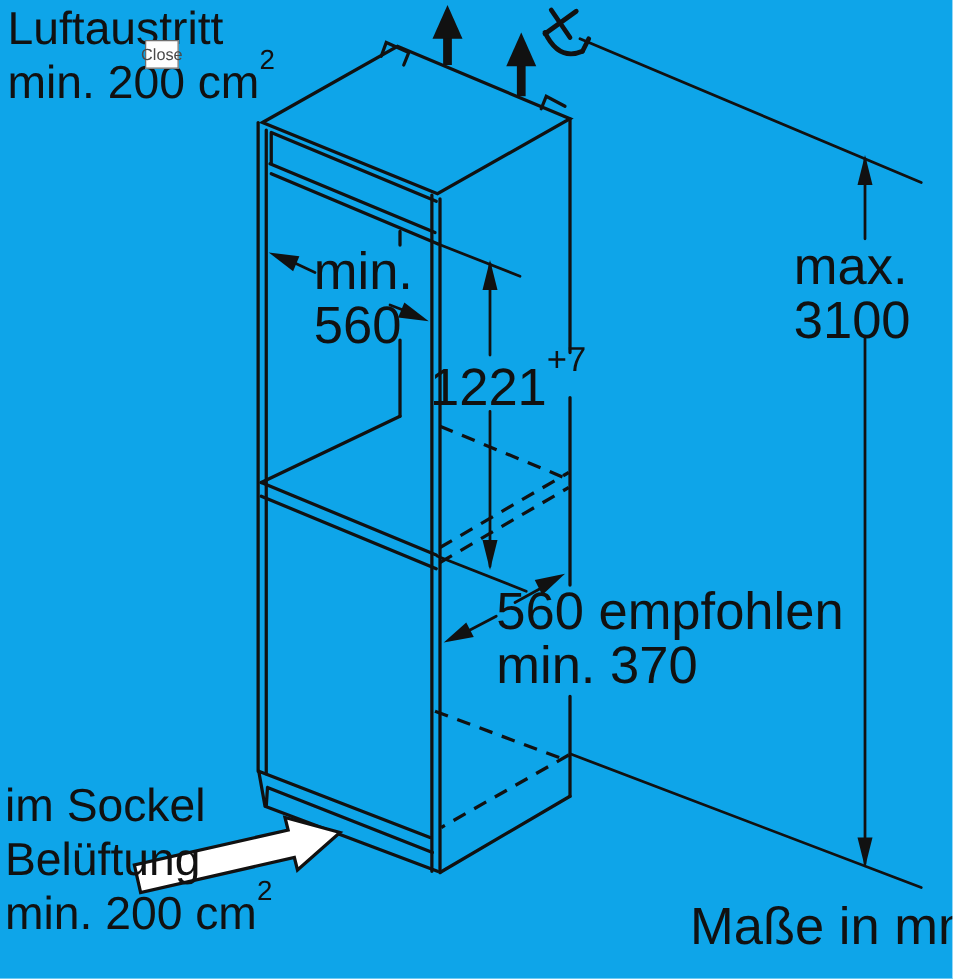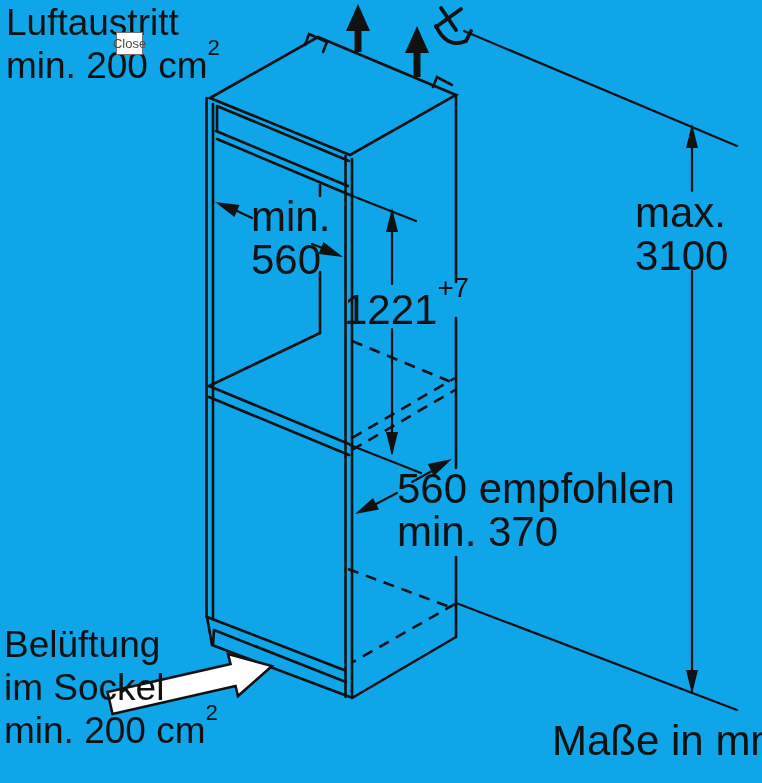--- a/index.html
+++ b/index.html
@@ -120,22 +120,22 @@
     <div>max.</div>
     <div>3100</div>
   </div>
 
   <div class="lbl dim" style="left:397px;top:468px;">
     <div>560 empfohlen</div>
     <div>min. 370</div>
   </div>
 
   <div class="lbl small" style="left:4px;top:624px;">
+    <div>im Sockel</div>
     <div>Belüftung</div>
-    <div>im Sockel</div>
     <div><span>min. 200 cm</span><sup class="u">2</sup></div>
   </div>
 
   <div class="lbl dim" style="left:552px;top:720px;">
     <span>Maße in mm</span>
   </div>
 
 </div>
 
 </body></html>

